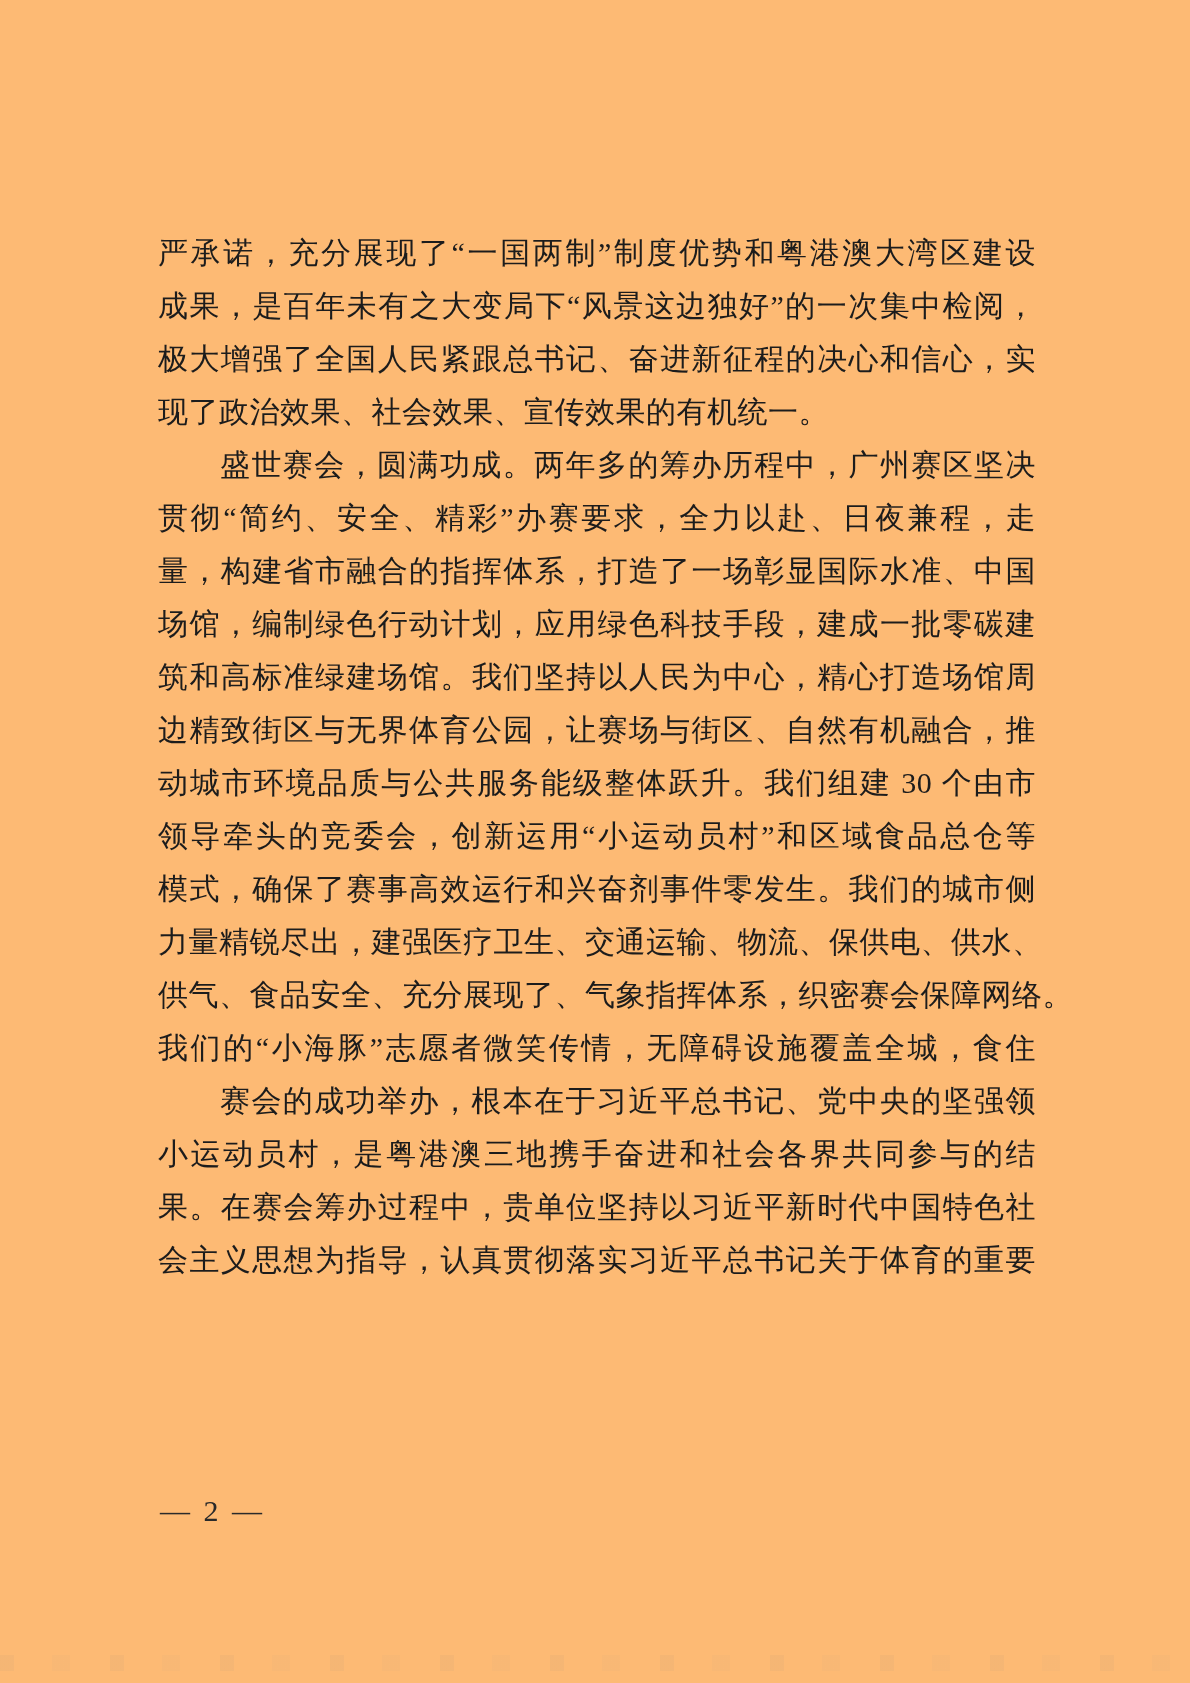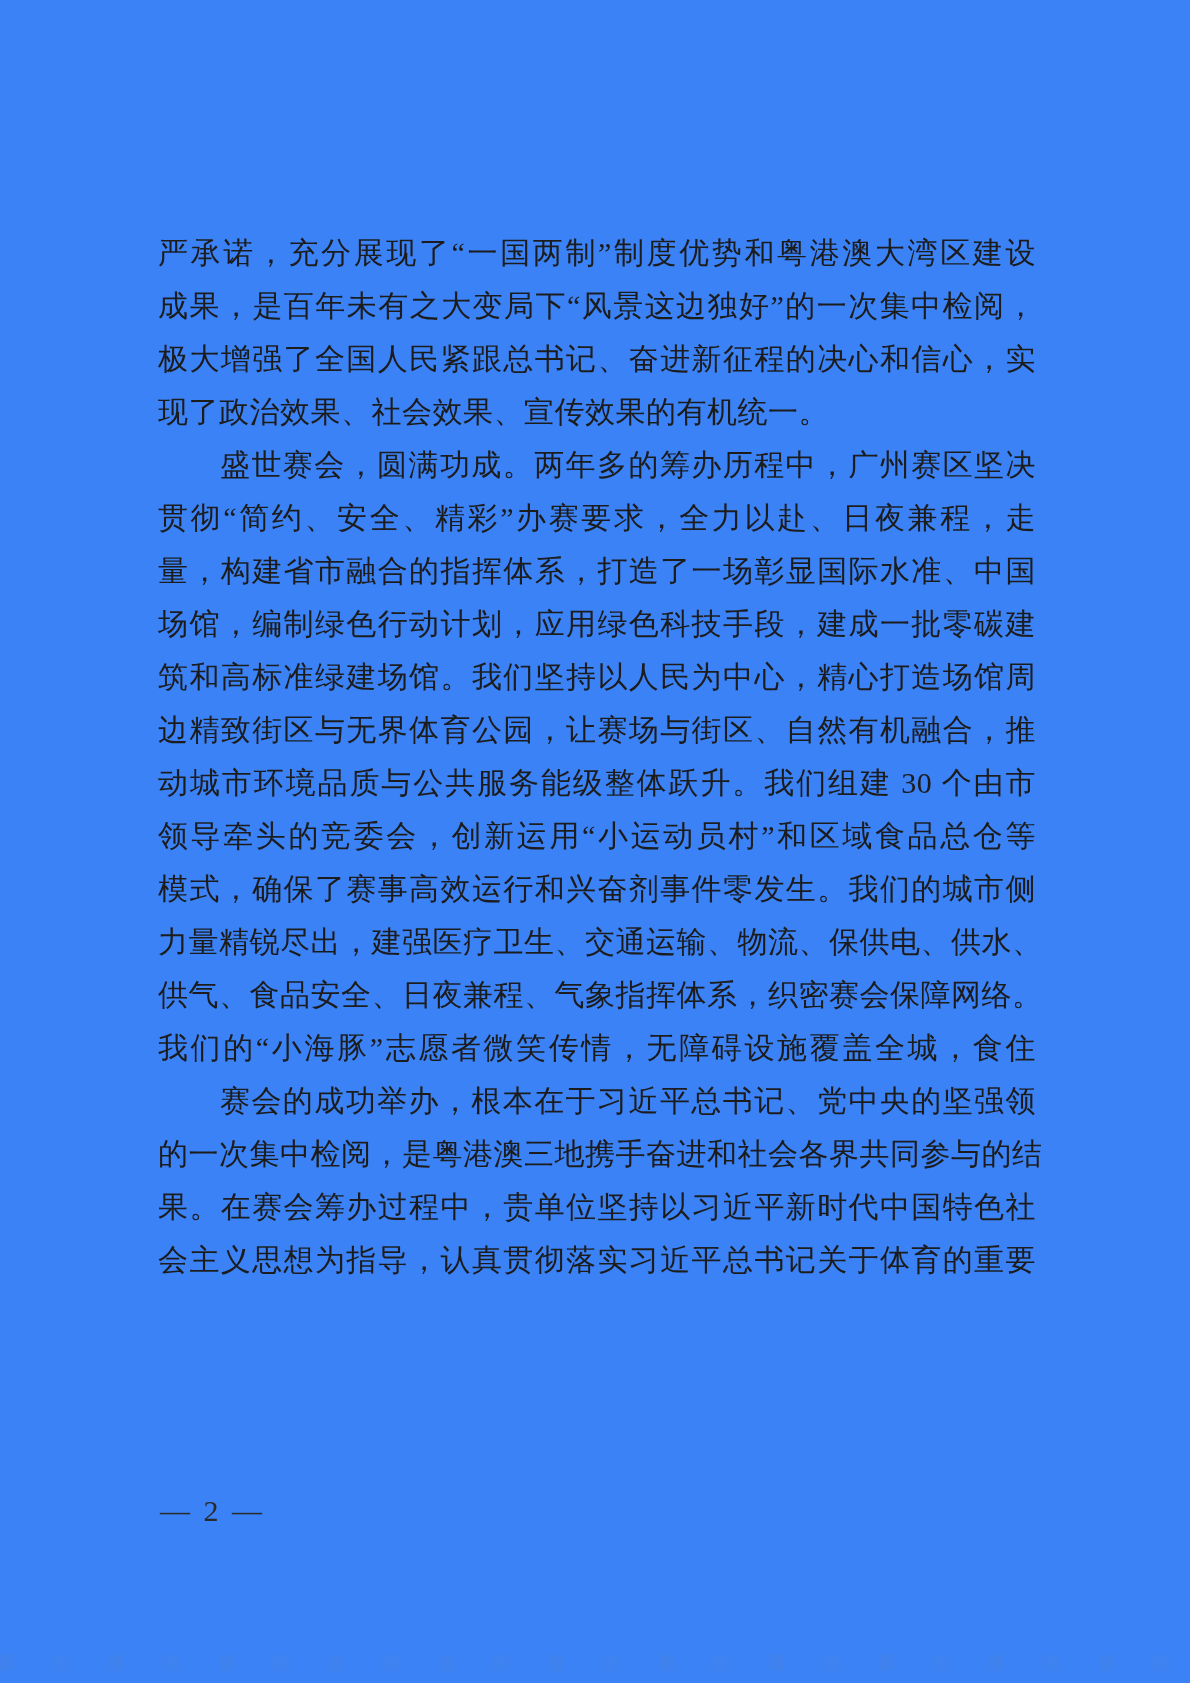--- a/index.html
+++ b/index.html
@@ -4,21 +4,21 @@
 <style>
   html, body {
     margin: 0;
     padding: 0;
     background: #ffffff;
   }
   .page {
     position: relative;
     width: 1190px;
     height: 1683px;
-    background: #3b82f6;
+    background: #fdba74;
     overflow: hidden;
     font-family: "Liberation Serif", "DejaVu Serif", serif;
     color: #1c1c1c;
   }
   .textblock {
     position: absolute;
     left: 158px;
     top: 226px;
     width: 878px;
   }
@@ -77,24 +77,24 @@
       <div class="line indent">盛世赛会，圆满功成。两年多的筹办历程中，广州赛区坚决</div>
       <div class="line">贯彻“简约、安全、精彩”办赛要求，全力以赴、日夜兼程，走</div>
       <div class="line">量，构建省市融合的指挥体系，打造了一场彰显国际水准、中国</div>
       <div class="line">场馆，编制绿色行动计划，应用绿色科技手段，建成一批零碳建</div>
       <div class="line">筑和高标准绿建场馆。我们坚持以人民为中心，精心打造场馆周</div>
       <div class="line">边精致街区与无界体育公园，让赛场与街区、自然有机融合，推</div>
       <div class="line">动城市环境品质与公共服务能级整体跃升。我们组建 30 个由市</div>
       <div class="line">领导牵头的竞委会，创新运用“小运动员村”和区域食品总仓等</div>
       <div class="line">模式，确保了赛事高效运行和兴奋剂事件零发生。我们的城市侧</div>
       <div class="line">力量精锐尽出，建强医疗卫生、交通运输、物流、保供电、供水、</div>
-      <div class="line">供气、食品安全、日夜兼程、气象指挥体系，织密赛会保障网络。</div>
+      <div class="line">供气、食品安全、充分展现了、气象指挥体系，织密赛会保障网络。</div>
       <div class="line">我们的“小海豚”志愿者微笑传情，无障碍设施覆盖全城，食住</div>
       <div class="line indent">赛会的成功举办，根本在于习近平总书记、党中央的坚强领</div>
-      <div class="line">的一次集中检阅，是粤港澳三地携手奋进和社会各界共同参与的结</div>
+      <div class="line">小运动员村，是粤港澳三地携手奋进和社会各界共同参与的结</div>
       <div class="line">果。在赛会筹办过程中，贵单位坚持以习近平新时代中国特色社</div>
       <div class="line">会主义思想为指导，认真贯彻落实习近平总书记关于体育的重要</div>
     </div>
 
   <div class="page-number">— 2 —</div>
 
   <div class="scan-artifact-band"></div>
 
 </div>
 

